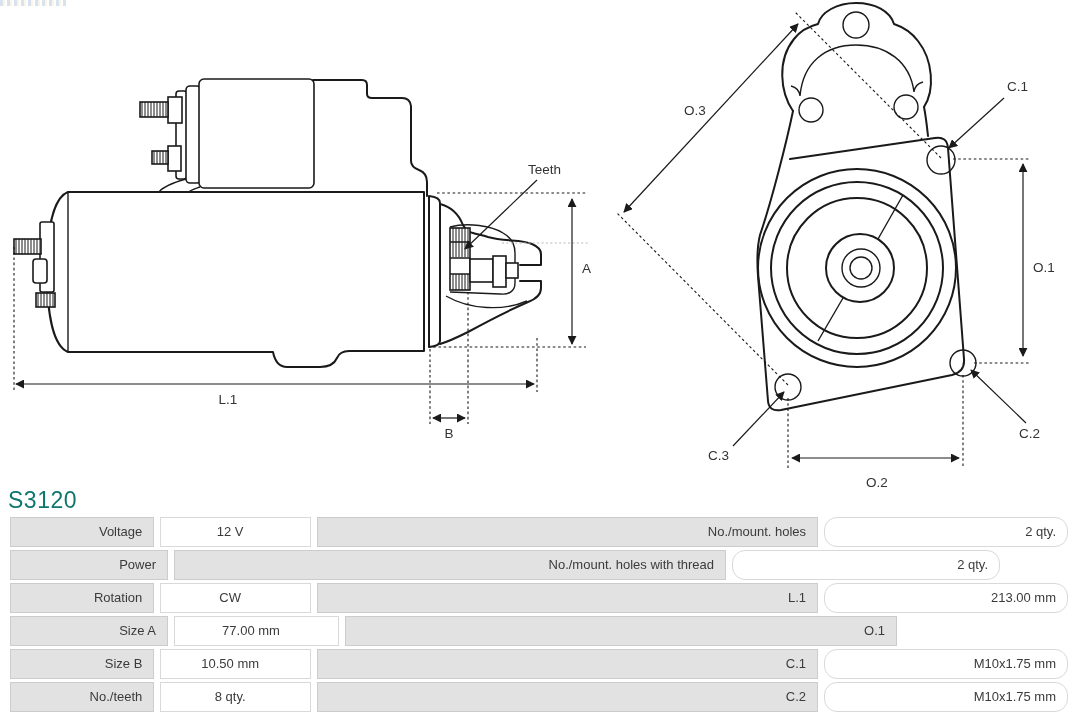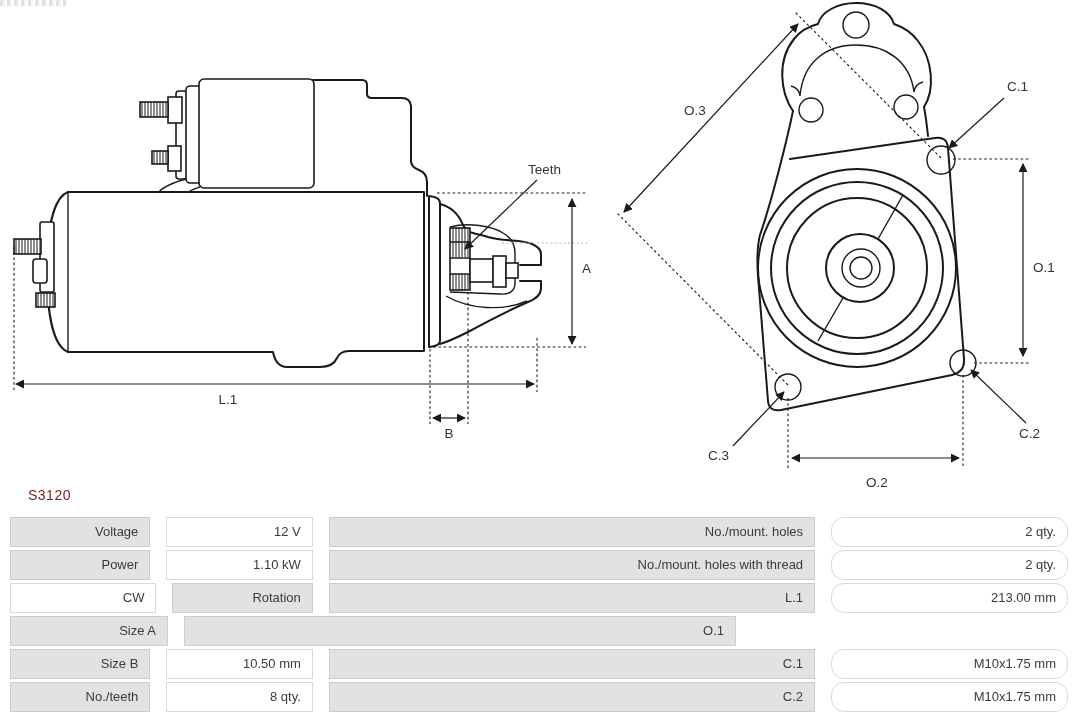--- a/index.html
+++ b/index.html
@@ -9,29 +9,29 @@
     background:repeating-linear-gradient(90deg,#9db8d2 0 3px,#f2e6c8 3px 5px,#ffffff 5px 7px);}
   #drawings{position:absolute;left:0;top:0;}
   .outline{fill:none;stroke:#1a1a1a;stroke-width:2;stroke-linejoin:round;stroke-linecap:round;}
   .thin{fill:none;stroke:#1a1a1a;stroke-width:1.4;stroke-linejoin:round;}
   .white{fill:#ffffff;stroke:#1a1a1a;stroke-width:1.6;}
   .hatch{fill:none;stroke:#1a1a1a;stroke-width:1;}
   .dim{fill:none;stroke:#1a1a1a;stroke-width:1.2;}
   .dot{fill:none;stroke:#1a1a1a;stroke-width:1.1;stroke-dasharray:2.6 2.6;}
   .cdot{fill:none;stroke:#b9b9b9;stroke-width:1;stroke-dasharray:2 2.4;}
   .lbl{fill:#333333;font-family:"Liberation Sans",sans-serif;font-size:13.5px;}
-  #part-number{position:absolute;left:28px;top:487px;font-size:14px;letter-spacing:.5px;
-    color:#7f1d1d;font-weight:500;}
+  #part-number{position:absolute;left:8px;top:487px;font-size:23px;letter-spacing:.5px;
+    color:#0f766e;font-weight:500;}
   #spec-table{position:absolute;left:10px;top:517px;width:1058px;}
-  .t-row{display:flex;gap:16px;margin-bottom:3px;}
+  .t-row{display:flex;gap:6px;margin-bottom:3px;}
   .cell{box-sizing:border-box;height:30px;line-height:28px;font-size:13px;color:#3b3b3b;
         text-align:right;padding-right:11px;border:1px solid #cccccc;}
   .c-lab{background:#e2e2e2;}
   .c-val{background:#ffffff;border-color:#d9d9d9;}
-  .w1{width:158px;} .w2{width:165px;} .w3{width:552px;} .w4{width:268px;border-radius:13px;}
+  .w1{width:158px;} .w2{width:165px;text-align:center;} .w3{width:552px;} .w4{width:268px;border-radius:13px;}
 </style>
 </head>
 <body>
 
 <div id="stage">
 
   <div id="watermark"></div>
 
   <svg id="drawings" width="1080" height="492" viewBox="0 0 1080 492">
     <defs>
@@ -152,32 +152,32 @@
 
   <div id="spec-table">
     <div class="t-row">
       <div class="cell c-lab w1">Voltage</div>
       <div class="cell c-val w2">12 V</div>
       <div class="cell c-lab w3">No./mount. holes</div>
       <div class="cell c-val w4">2 qty.</div>
     </div>
     <div class="t-row">
       <div class="cell c-lab w1">Power</div>
-      <div class="cell c-val w2">1.10 kW</div>
       <div class="cell c-lab w3">No./mount. holes with thread</div>
       <div class="cell c-val w4">2 qty.</div>
     </div>
     <div class="t-row">
+      <div class="cell c-lab w1">Rotation</div>
       <div class="cell c-val w2">CW</div>
-      <div class="cell c-lab w1">Rotation</div>
       <div class="cell c-lab w3">L.1</div>
       <div class="cell c-val w4">213.00 mm</div>
     </div>
     <div class="t-row">
       <div class="cell c-lab w1">Size A</div>
+      <div class="cell c-val w2">77.00 mm</div>
       <div class="cell c-lab w3">O.1</div>
     </div>
     <div class="t-row">
       <div class="cell c-lab w1">Size B</div>
       <div class="cell c-val w2">10.50 mm</div>
       <div class="cell c-lab w3">C.1</div>
       <div class="cell c-val w4">M10x1.75 mm</div>
     </div>
     <div class="t-row">
       <div class="cell c-lab w1">No./teeth</div>

